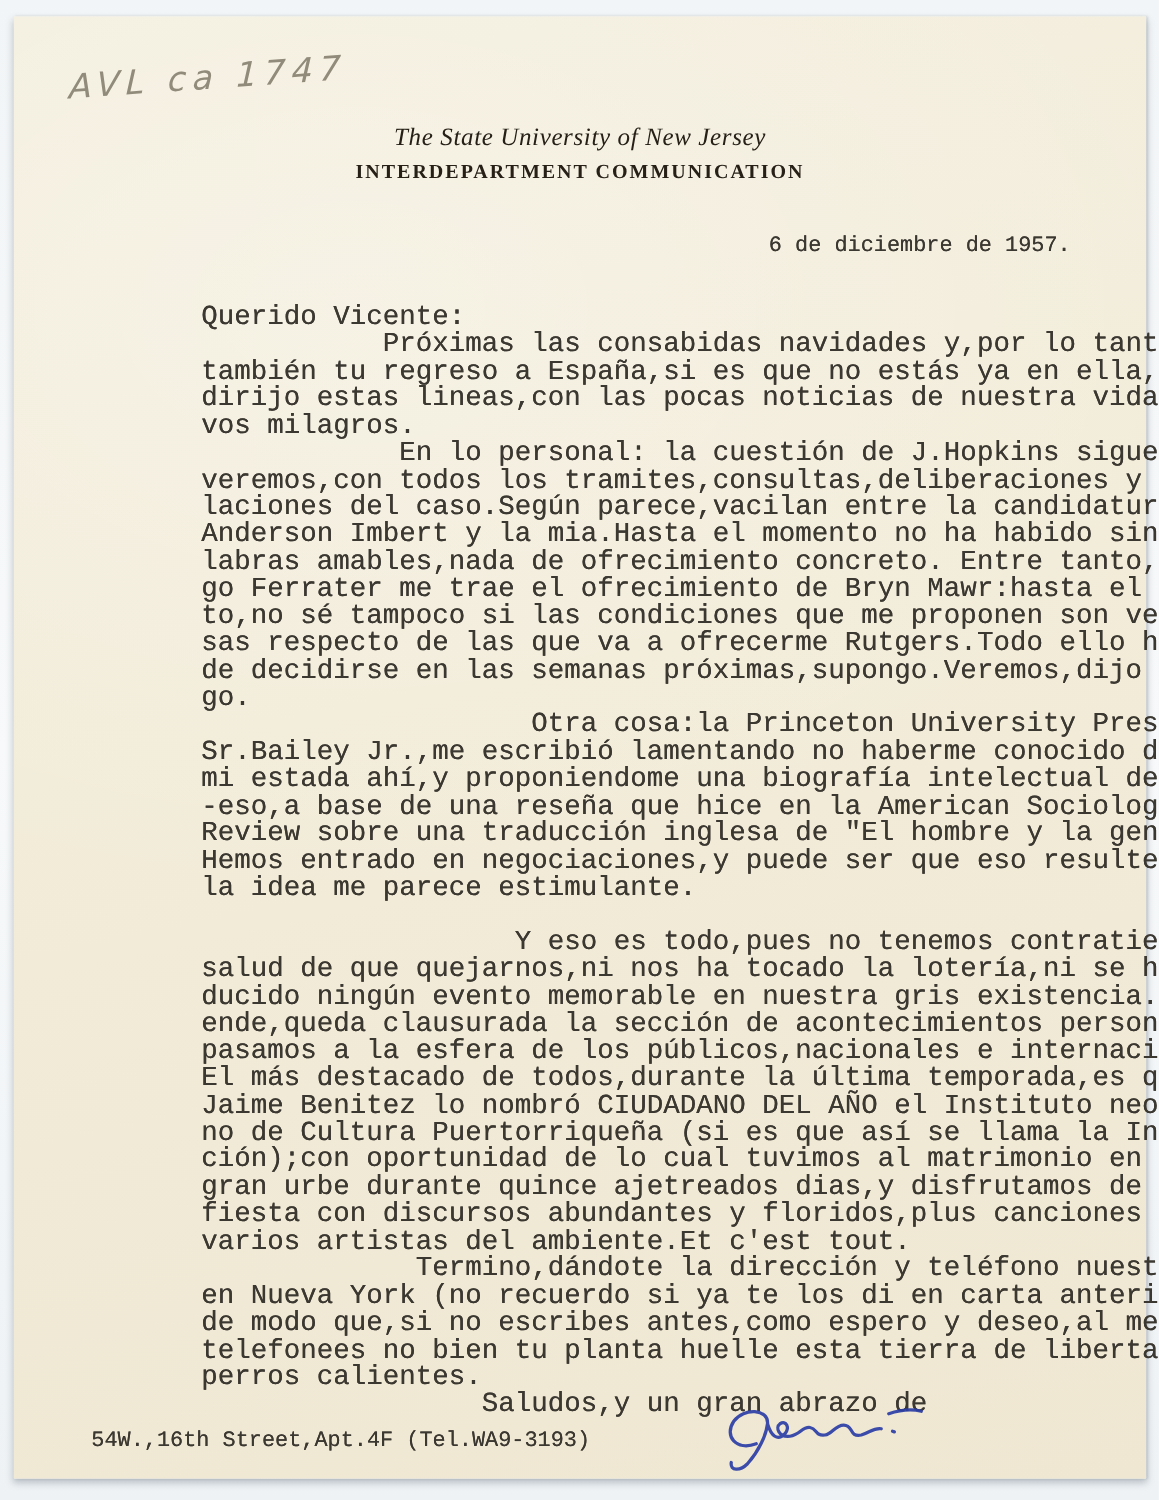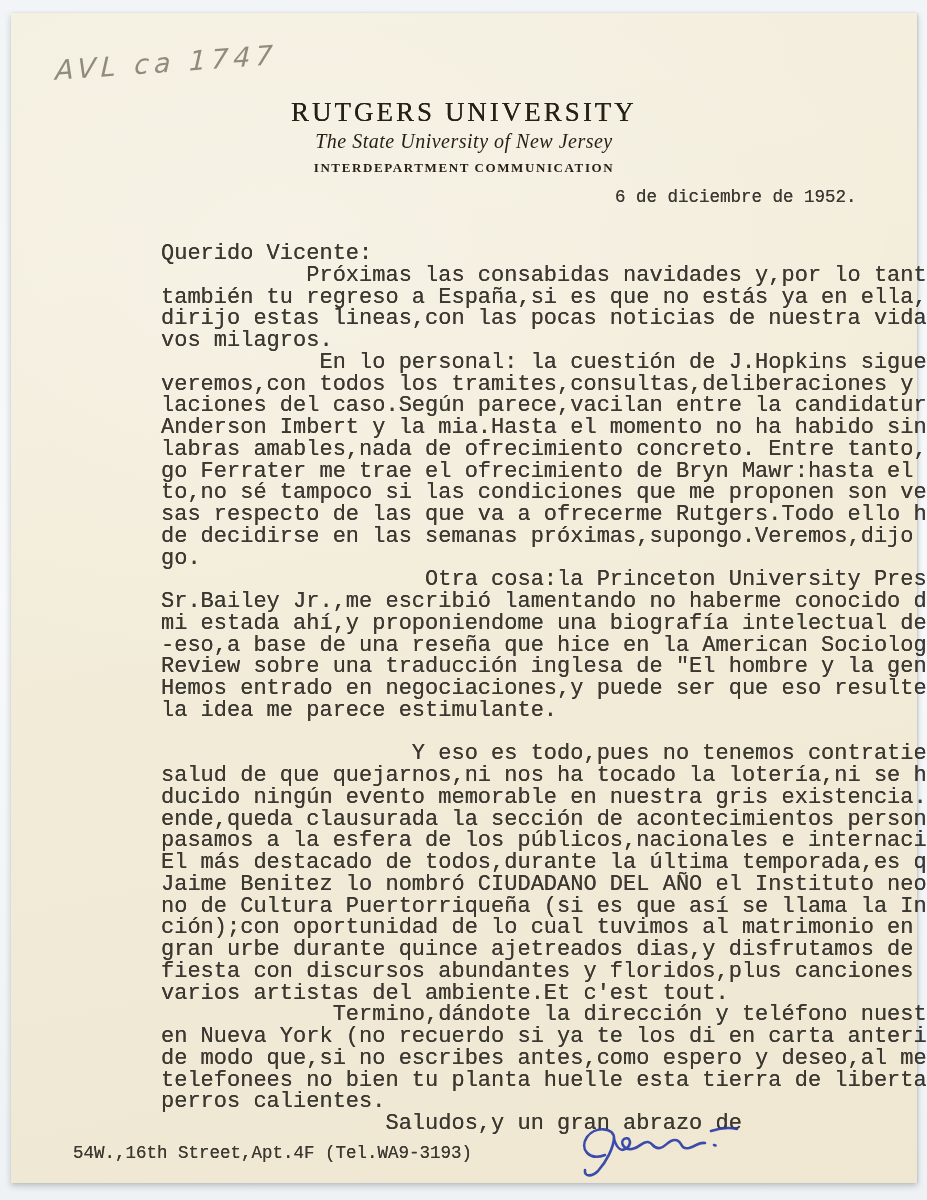--- a/index.html
+++ b/index.html
@@ -59,21 +59,21 @@
   }
   .lh-subtitle {
     font-family: "Liberation Serif", serif;
     font-style: italic;
     font-size: 20px;
     margin-top: 2px;
     letter-spacing: 0.5px;
   }
   .lh-type {
     font-family: "Liberation Serif", serif;
-    font-size: 13px;
+    font-size: 16px;
     font-weight: 700;
     letter-spacing: 1.6px;
     margin-top: 7px;
   }
   .typewriter {
     font-family: "Liberation Mono", "DejaVu Sans Mono", monospace;
     color: #3b3731;
     text-shadow: 0 0 0.5px rgba(46,42,36,0.85);
   }
   .date-line {
@@ -110,26 +110,25 @@
 </style>
 </head>
 <body>
 
 <div class="scan">
   <div class="paper">
 
     <div class="pencil-note">AVL ca 1747</div>
 
     <div class="letterhead">
-      <div class="lh-institution">RUTGERS UNIVERSITY</div>
       <div class="lh-subtitle">The State University of New Jersey</div>
       <div class="lh-type">INTERDEPARTMENT COMMUNICATION</div>
     </div>
 
-    <div class="date-line typewriter">6 de diciembre de 1952.</div>
+    <div class="date-line typewriter">6 de diciembre de 1957.</div>
 
     <pre class="letter-body typewriter">Querido Vicente:
            Próximas las consabidas navidades y,por lo tanto,
 también tu regreso a España,si es que no estás ya en ella,ahí te
 dirijo estas lineas,con las pocas noticias de nuestra vida y par-
 vos milagros.
             En lo personal: la cuestión de J.Hopkins sigue en
 veremos,con todos los tramites,consultas,deliberaciones y tribu-
 laciones del caso.Según parece,vacilan entre la candidatura de
 Anderson Imbert y la mia.Hasta el momento no ha habido sino pa-

